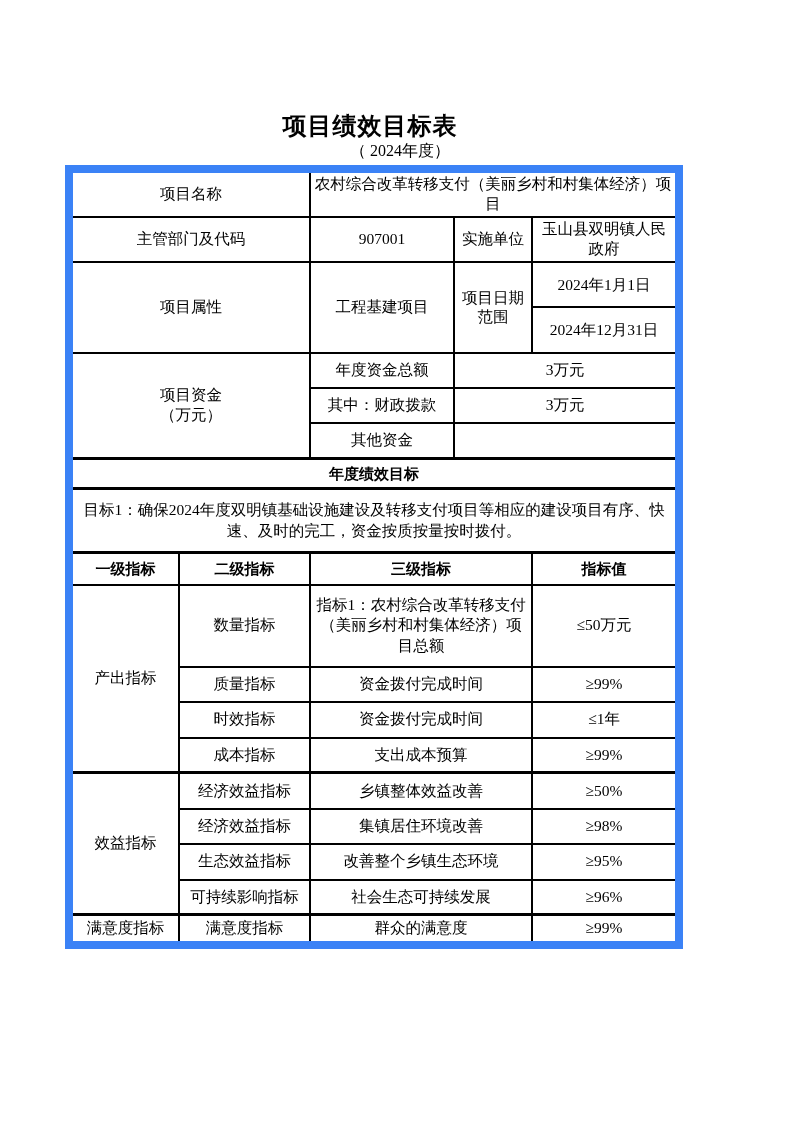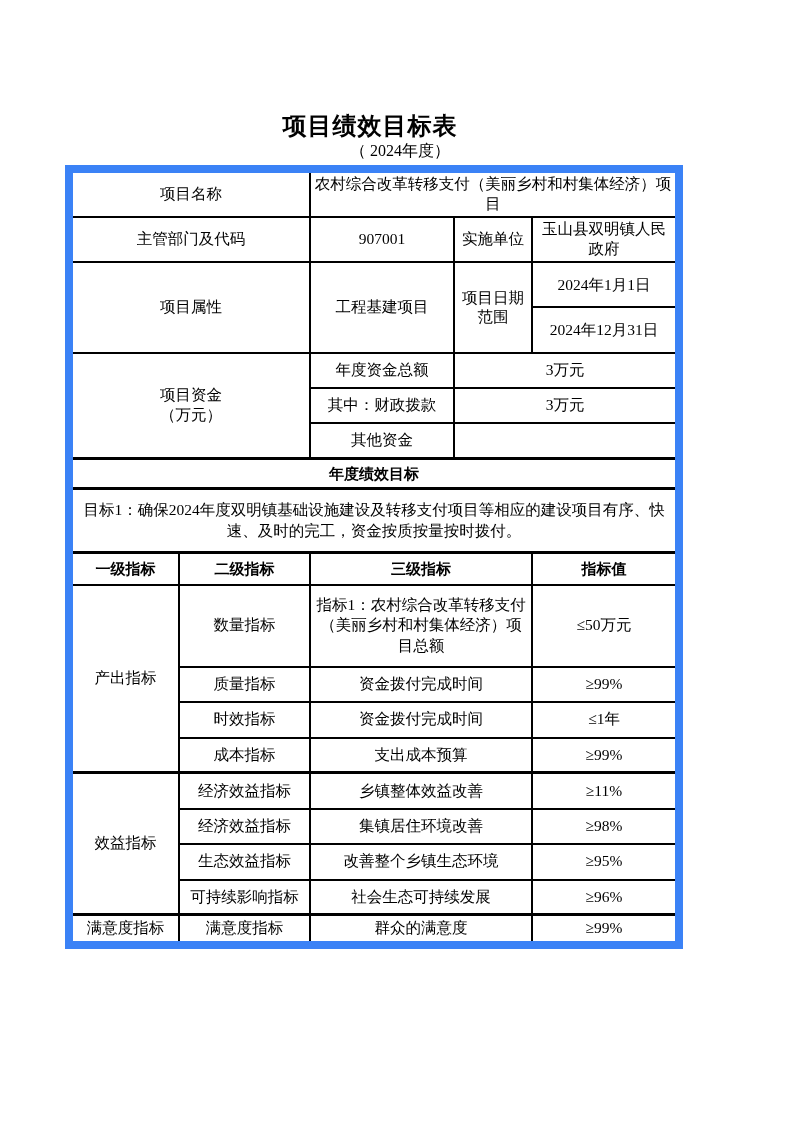--- a/index.html
+++ b/index.html
@@ -152,21 +152,21 @@
     <tr class="h35">
       <td>成本指标</td>
       <td colspan="2">支出成本预算</td>
       <td>≥99%</td>
     </tr>
 
     <tr class="h36 thick-top">
       <td rowspan="4">效益指标</td>
       <td>经济效益指标</td>
       <td colspan="2">乡镇整体效益改善</td>
-      <td>≥11%</td>
+      <td>≥50%</td>
     </tr>
     <tr class="h35">
       <td>经济效益指标</td>
       <td colspan="2">集镇居住环境改善</td>
       <td>≥98%</td>
     </tr>
     <tr class="h36">
       <td>生态效益指标</td>
       <td colspan="2">改善整个乡镇生态环境</td>
       <td>≥95%</td>

